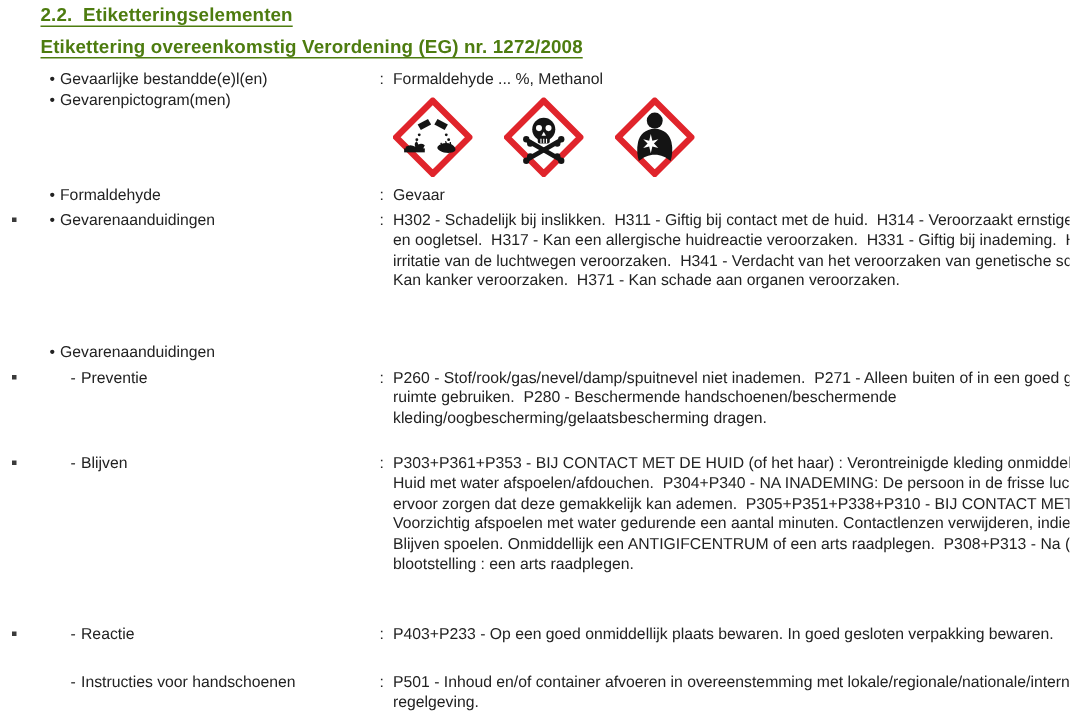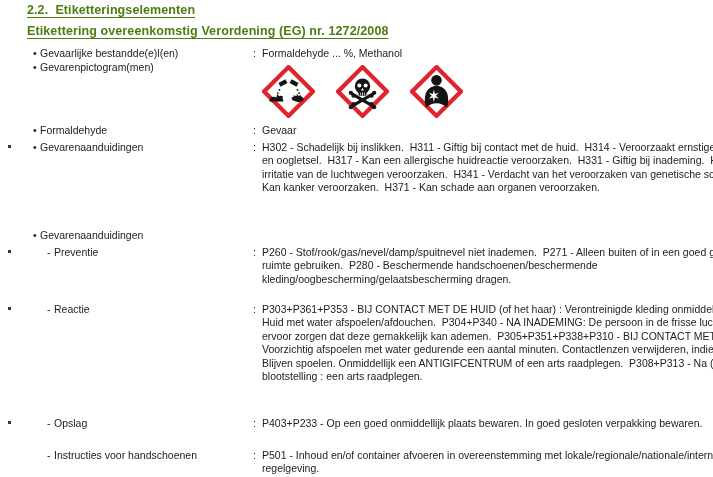--- a/index.html
+++ b/index.html
@@ -152,29 +152,29 @@
     <span class="marker"></span>
     <span class="bullet">-</span>
     <span class="label">Preventie</span>
     <span class="colon">:</span>
     <span class="value">P260 - Stof/rook/gas/nevel/damp/spuitnevel niet inademen.  P271 - Alleen buiten of in een goed geventileerde ruimte gebruiken.  P280 - Beschermende handschoenen/beschermende kleding/oogbescherming/gelaatsbescherming dragen.</span>
   </div>
 
   <div class="row lvl2" style="top:303px">
     <span class="marker"></span>
     <span class="bullet">-</span>
-    <span class="label">Reactie</span>
+    <span class="label">Blijven</span>
     <span class="colon">:</span>
     <span class="value">P303+P361+P353 - BIJ CONTACT MET DE HUID (of het haar) : Verontreinigde kleding onmiddellijk uittrekken. Huid met water afspoelen/afdouchen.  P304+P340 - NA INADEMING: De persoon in de frisse lucht brengen en ervoor zorgen dat deze gemakkelijk kan ademen.  P305+P351+P338+P310 - BIJ CONTACT MET DE OGEN : Voorzichtig afspoelen met water gedurende een aantal minuten. Contactlenzen verwijderen, indien mogelijk. Blijven spoelen. Onmiddellijk een ANTIGIFCENTRUM of een arts raadplegen.  P308+P313 - Na (mogelijke) blootstelling : een arts raadplegen.</span>
   </div>
 
   <div class="row lvl2" style="top:417px">
     <span class="marker"></span>
     <span class="bullet">-</span>
-    <span class="label">Opslag</span>
+    <span class="label">Reactie</span>
     <span class="colon">:</span>
     <span class="value">P403+P233 - Op een goed onmiddellijk plaats bewaren. In goed gesloten verpakking bewaren.</span>
   </div>
 
   <div class="row lvl2" style="top:449px">
     <span class="bullet">-</span>
     <span class="label">Instructies voor handschoenen</span>
     <span class="colon">:</span>
     <span class="value">P501 - Inhoud en/of container afvoeren in overeenstemming met lokale/regionale/nationale/internationale regelgeving.</span>
   </div>

